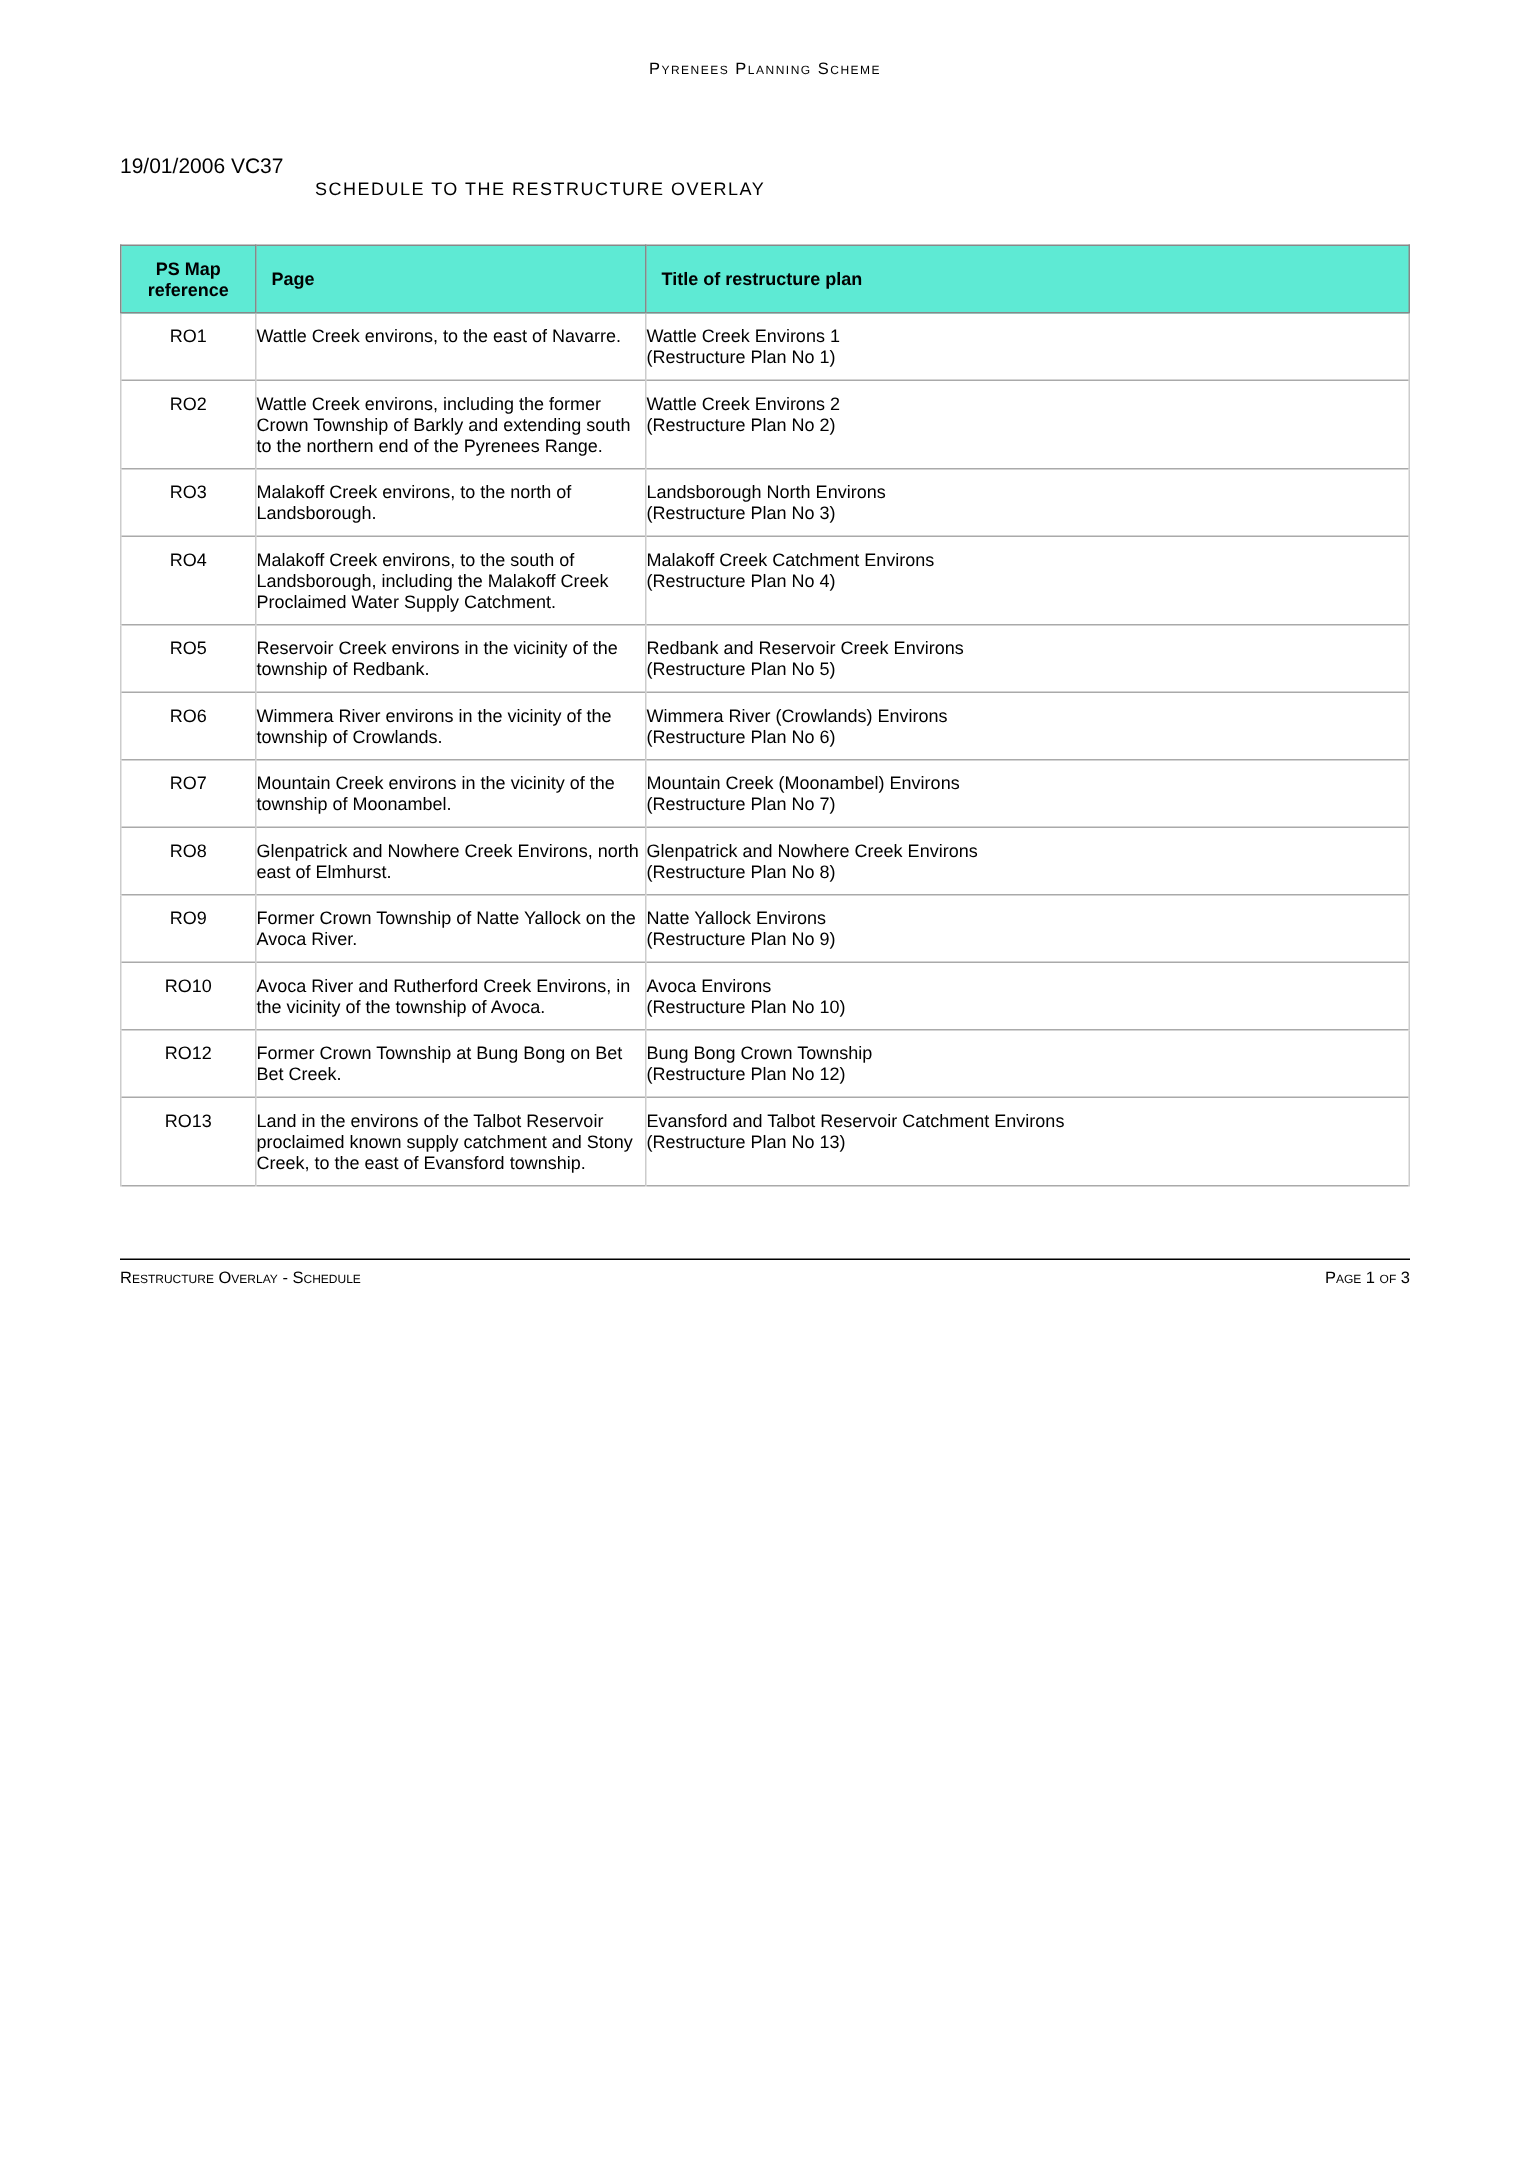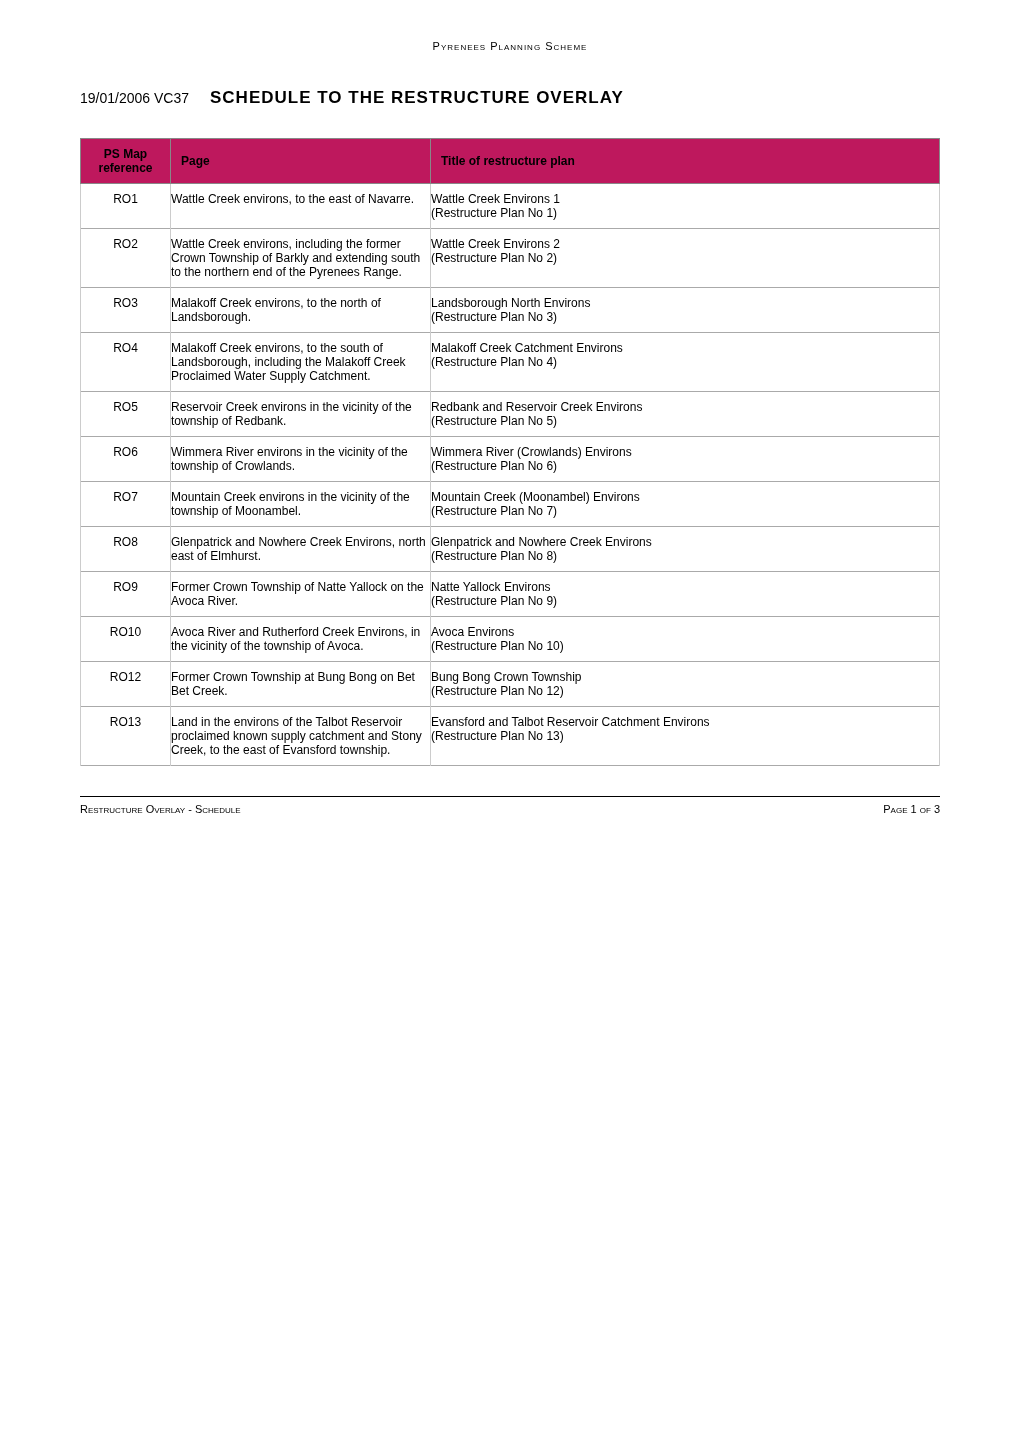--- a/index.html
+++ b/index.html
@@ -16,47 +16,48 @@
       width: 1020px;
       min-height: 1444px;
       padding: 40px 80px 40px 80px;
       position: relative;
     }
     .page-header {
       text-align: center;
       font-size: 11px;
       font-variant: small-caps;
       letter-spacing: 1px;
-      margin-bottom: 36px;
+      margin-bottom: 48px;
       color: #000;
     }
     .doc-header {
       display: flex;
       align-items: flex-start;
       margin-bottom: 30px;
     }
     .doc-ref {
       font-size: 14px;
       color: #000;
       min-width: 130px;
       padding-top: 2px;
     }
     .doc-title {
-      font-size: 17px;
-      font-weight: bold;
+      font-size: 12px;
+      font-weight: normal;
       letter-spacing: 1px;
       text-transform: uppercase;
+      margin-top: 19px;
     }
     table {
       width: 100%;
       border-collapse: collapse;
       margin-top: 20px;
     }
     thead tr {
-      background: #be185d;
+      background: #5eead4;
     }
     thead td {
       padding: 8px 10px;
       font-weight: bold;
       font-size: 12px;
       border: 1px solid #888;
     }
     tbody tr {
       border-bottom: 1px solid #aaa;
     }
@@ -77,21 +78,21 @@
     .col-land {
       width: 260px;
     }
     .col-title {
       width: auto;
       margin-top: 18px;
     }
     .page-footer {
       display: flex;
       justify-content: space-between;
-      margin-top: 30px;
+      margin-top: 48px;
       font-size: 11px;
       font-variant: small-caps;
       border-top: 1px solid #000;
       padding-top: 6px;
       text-align: right;
     }
   </style>
 </head>
 <body>
 

